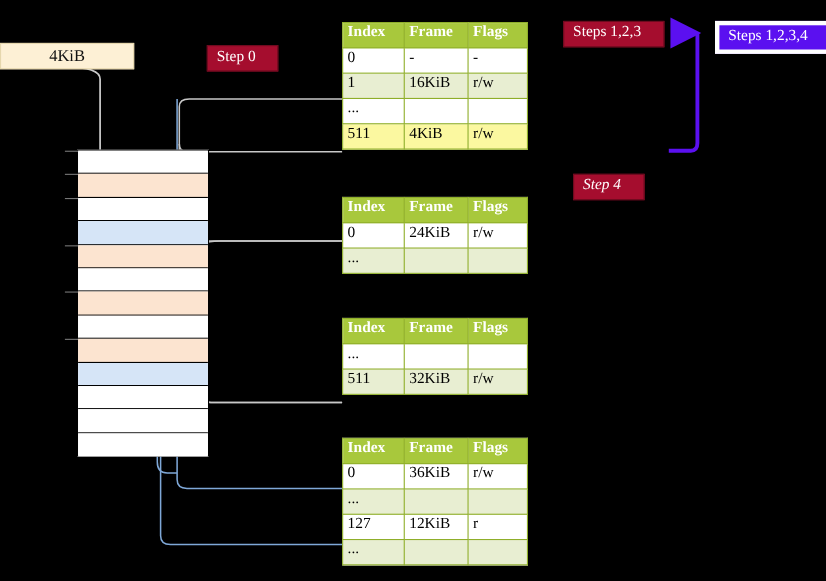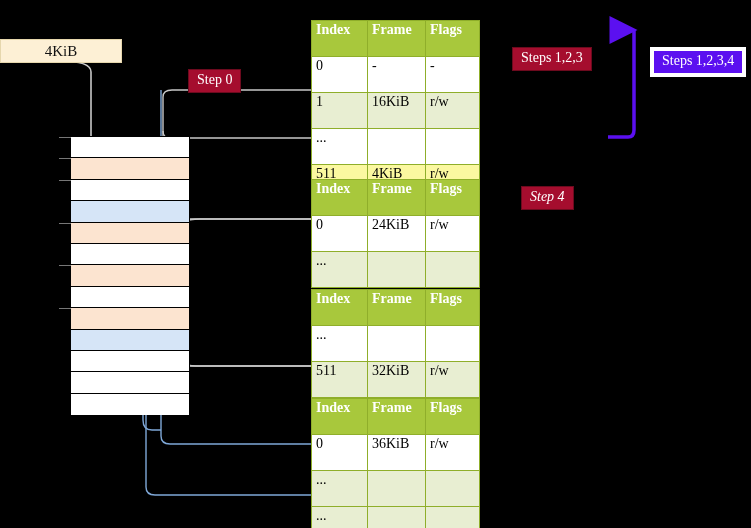--- a/index.html
+++ b/index.html
@@ -6,22 +6,22 @@
   body{width:751px;height:528px;position:relative;overflow:hidden;
        font-family:"Liberation Serif",serif;color:#000;}
   .abs{position:absolute;}
 
   
   #frame-box{left:0;top:39px;width:120px;height:22px;background:#fdf0d5;
     border:1px solid #e6d7ad;display:flex;align-items:center;justify-content:center;
     font-size:15px;color:#111;}
 
   
-  .badge{height:18px;padding:1px 8px 3px 8px;display:flex;align-items:center;
-    justify-content:center;font-size:14px;color:#fff;white-space:nowrap;margin-top:28px;}
+  .badge{height:18px;padding:1px 20px 3px 8px;display:flex;align-items:center;
+    justify-content:center;font-size:14px;color:#fff;white-space:nowrap;}
   .badge.red{background:#a50d2e;border:1px solid #6d0a1e;}
   .badge.blue{background:#5b10f0;border:4px solid #ffffff;}
   #badge-step0{left:188px;top:41px;}
   #badge-steps123{left:512px;top:19px;}
   #badge-steps1234{left:650px;top:19px;}
   #badge-step4{left:521px;top:158px;font-style:italic;}
 
   
   #mem-col{left:70px;top:136px;width:120px;height:279px;
     border:1px solid #000;box-sizing:border-box;background:#fff;}
@@ -31,21 +31,21 @@
   .mem-row.peach{background:#fce4d0;}
   .mem-row.blue{background:#d6e5f7;}
   .mem-row.white{background:#ffffff;}
 
   
   .tick{position:absolute;left:-12px;width:12px;height:1px;background:#777;}
 
   
   .pt{position:absolute;border:1px solid #8fae2a;border-collapse:collapse;
     background:#fff;font-size:14px;}
-  .pt td,.pt th{border:1px solid #8fae2a;padding:1px 4px 18px 4px;
+  .pt td,.pt th{border:1px solid #8fae2a;padding:1px 4px 5px 4px;
     height:19px;box-sizing:border-box;text-align:left;font-weight:normal;}
   .pt th{background:#a8c83c;color:#fff;font-weight:bold;}
   .pt td.c0{width:56px;}
   .pt td.c1{width:58px;}
   .pt td.c2{width:54px;}
   .pt th.c0{width:56px;}
   .pt th.c1{width:58px;}
   .pt th.c2{width:54px;}
   tr.alt td{background:#e8eed2;}
   tr.plain td{background:#ffffff;}
@@ -214,19 +214,24 @@
       <tr class="plain">
         <td class="c0">0</td>
         <td class="c1">36KiB</td>
         <td class="c2">r/w</td>
       </tr>
       <tr class="alt">
         <td class="c0">...</td>
         <td class="c1"></td>
         <td class="c2"></td>
       </tr>
+      <tr class="plain">
+        <td class="c0">127</td>
+        <td class="c1">12KiB</td>
+        <td class="c2">r</td>
+      </tr>
       <tr class="alt">
         <td class="c0">...</td>
         <td class="c1"></td>
         <td class="c2"></td>
       </tr>
     </tbody>
   </table>
 
 </body></html>

